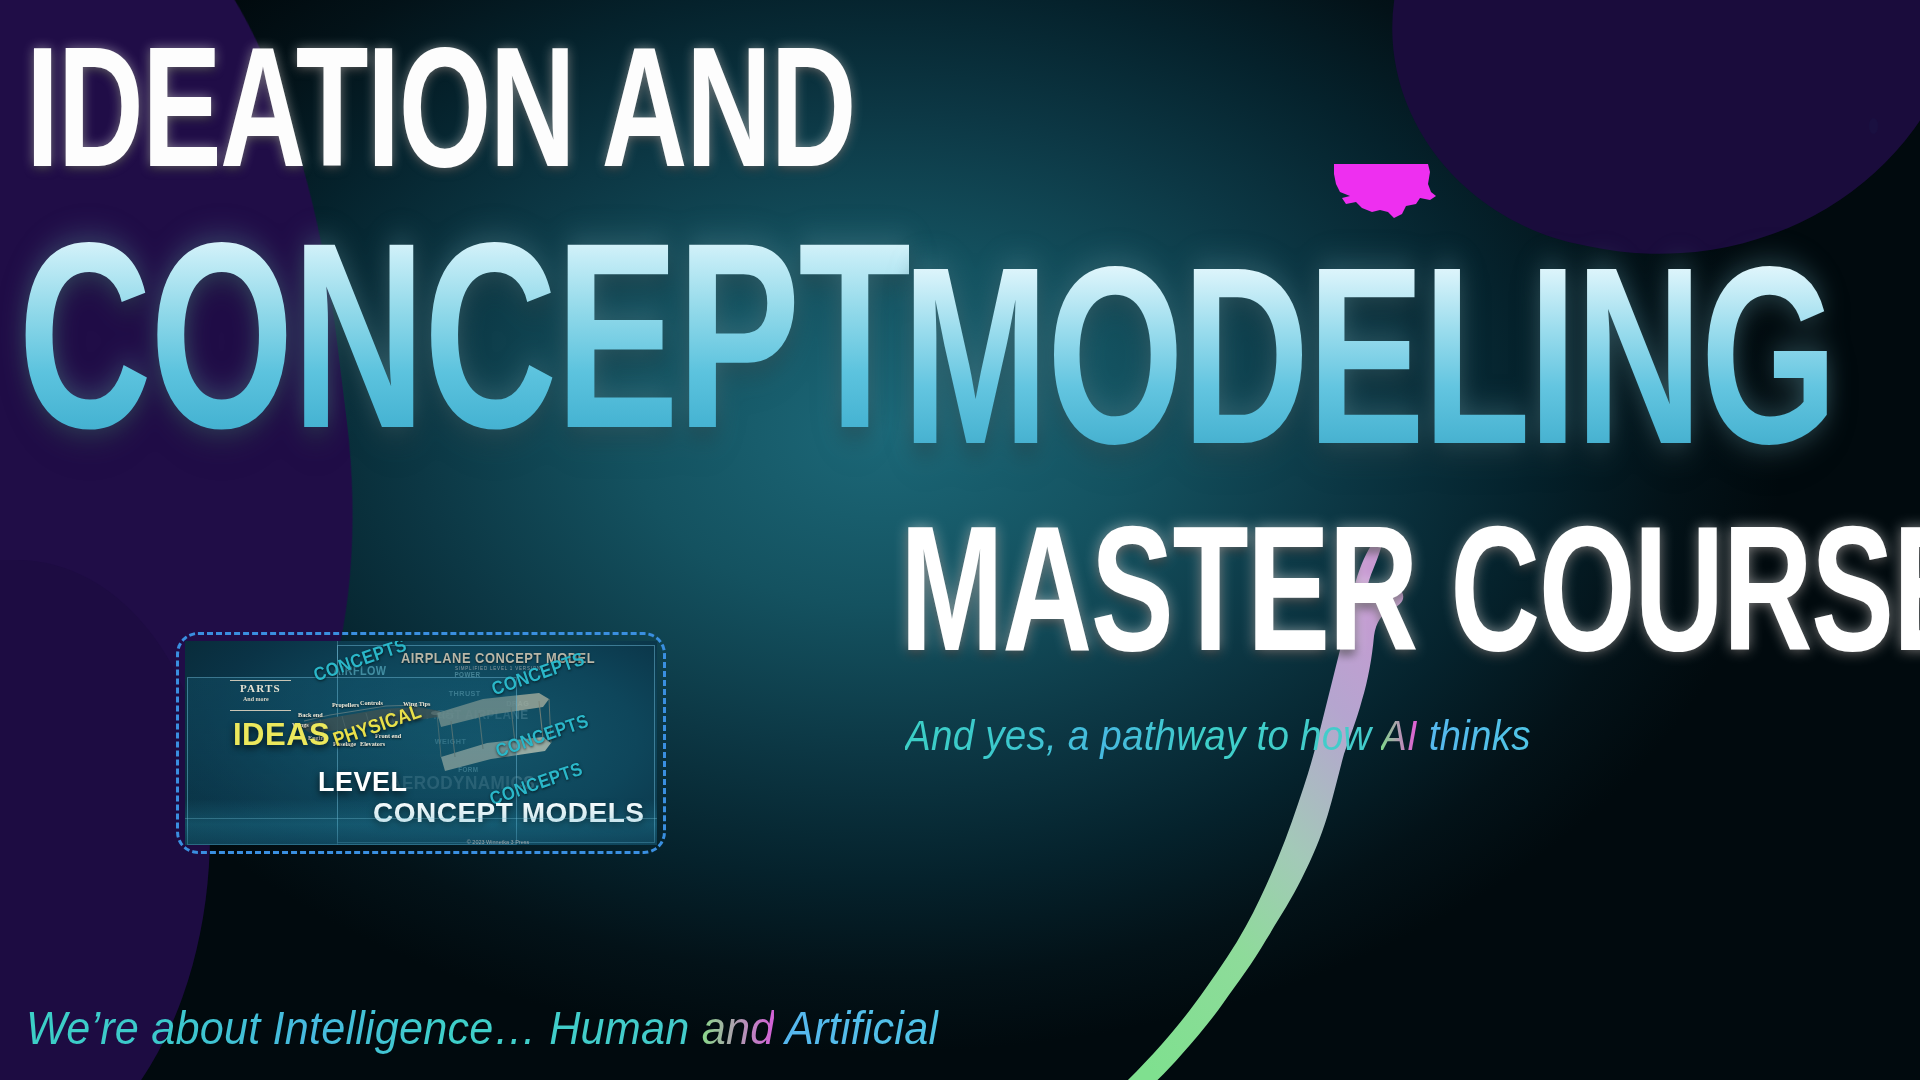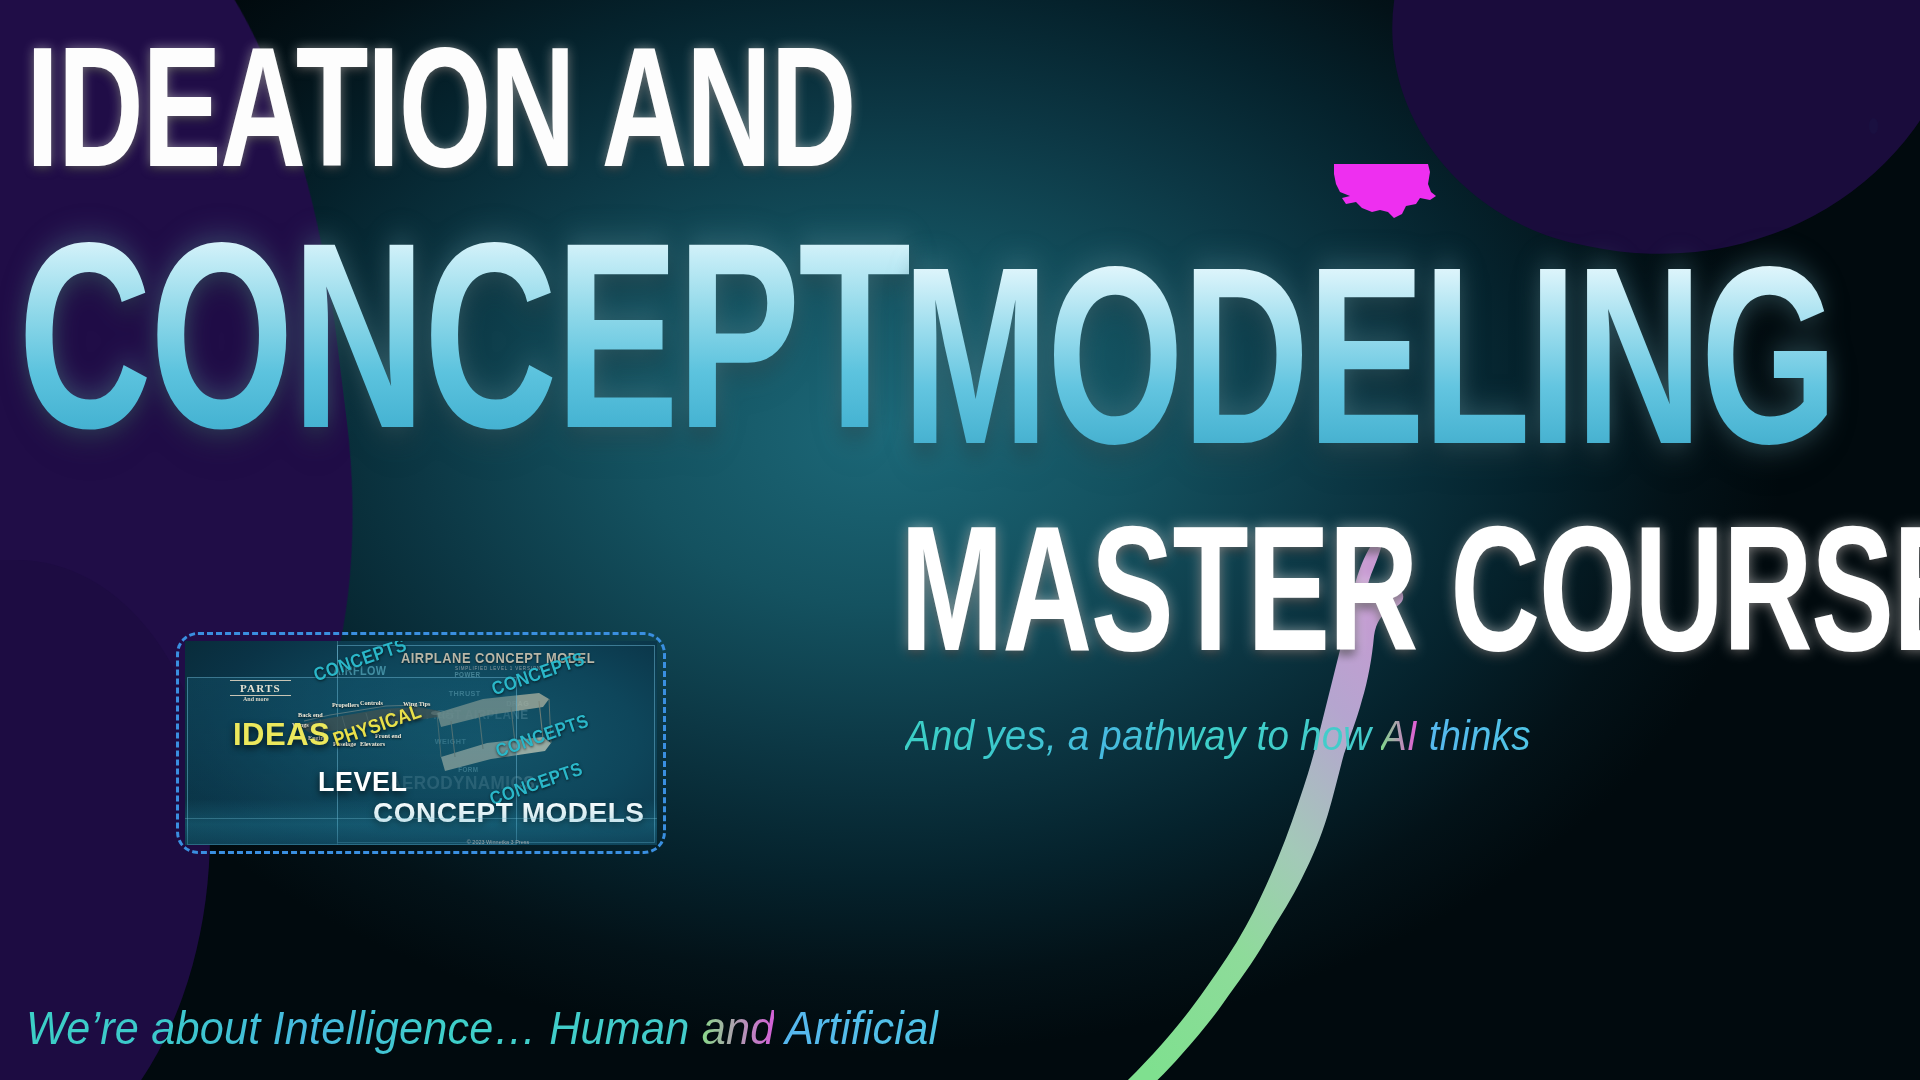--- a/index.html
+++ b/index.html
@@ -166,21 +166,21 @@
     font-size:4.5px; letter-spacing:0.8px;
     color:#8d9aa0;
   }
 
   #thumb-parts-label {
     position:absolute; left:45px; top:39px;
     font-family:"Liberation Serif", serif;
     font-weight:700; font-size:11px; letter-spacing:1.2px;
     color:#e6e2d2;
     border-top:1px solid #c9c5b5; border-bottom:1px solid #c9c5b5;
-    padding:1px 10px 1px 10px;
+    padding:1px 10px 16px 10px;
   }
   #thumb-parts-sub {
     position:absolute; left:58px; top:55px;
     font-family:"Liberation Serif", serif;
     font-weight:700; font-size:6px; color:#dad6c7;
   }
 
   .plane-label {
     position:absolute;
     font-family:"Liberation Serif", serif;

